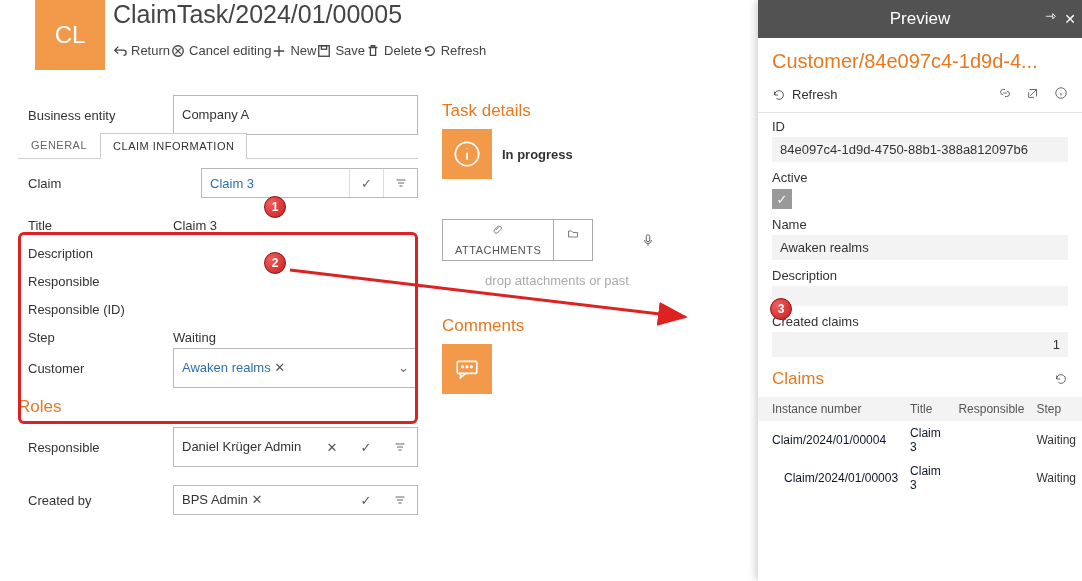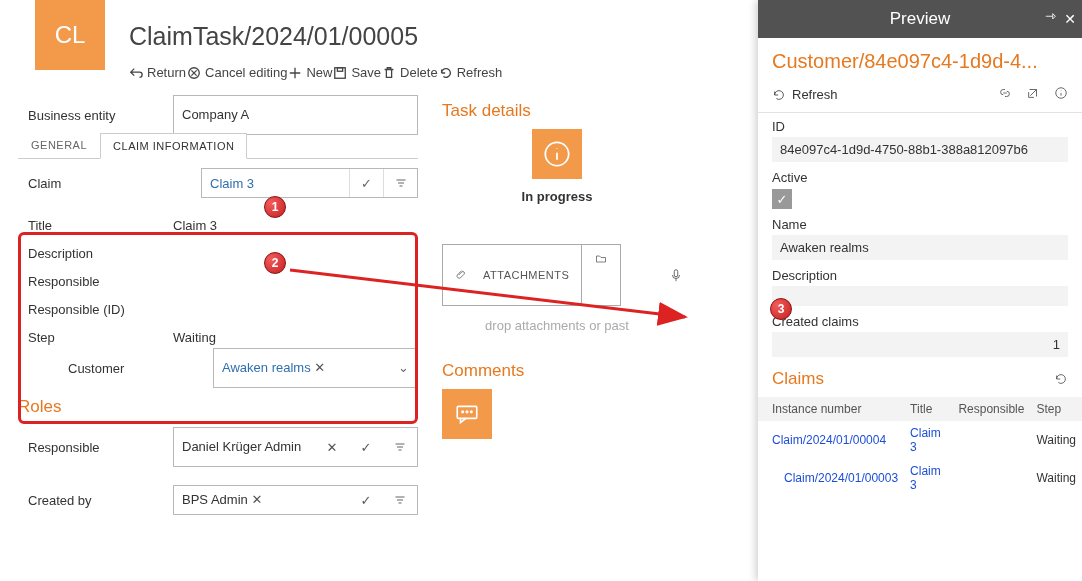--- a/index.html
+++ b/index.html
@@ -1,20 +1,20 @@
 <!DOCTYPE html>
 <html><head>
 <meta charset="utf-8">
 <style>
   * { box-sizing: border-box; margin: 0; padding: 0; font-family: "Segoe UI", Arial, sans-serif; }
   body { background: #fff; width: 1082px; height: 581px; overflow: hidden; position: relative; font-size: 13px; color: #333; }
   
   .header-row { display: flex; align-items: flex-start; height: 75px; }
   .avatar-badge { width: 70px; height: 70px; background: #f2994a; color: #fff; font-size: 24px; display:flex; align-items:center; justify-content:center; margin: 0 0 0 35px; }
-  .header-main { margin-left: 24px; padding-top: 22px; }
+  .header-main { margin-left: 8px; padding-top: 0; }
   .page-title { font-size: 25px; font-weight: 300; color: #444; }
   .toolbar { display: flex; gap: 1px; margin-top: 14px; color: #444; }
   .toolbar-item { display: flex; align-items: center; gap: 4px; cursor: pointer; font-size: 13px; }
   .toolbar-item svg { width: 14px; height: 14px; stroke: #444; fill: none; stroke-width: 1.5; }
   
   .main-grid { display: flex; margin-left: 18px; margin-top: 26px; gap: 24px; }
   .left-col { width: 400px; }
   .right-col { width: 230px; }
   .field-row { display: flex; align-items: center; height: 28px; margin-bottom: 0px; }
   .field-label { width: 155px; color: #333; padding-left: 10px; }
@@ -28,26 +28,26 @@
   .tab.active { border: 1px solid #ccc; border-bottom-color: #fff; color: #333; background:#fff; position:relative; top:1px; }
   .section-heading { color: #e6791f; font-size: 17px; font-weight: 400; margin-top: 12px; margin-bottom: 8px; }
   
   .claim-control { display:flex; border:1px solid #b8b8b8; height:30px; align-items:center; }
   .claim-control .label { flex:1; padding:0 8px; color:#2f6fb0; }
   .claim-control .act { width:34px; display:flex; align-items:center; justify-content:center; border-left:1px solid #ddd; height:100%; cursor:pointer; color:#666; }
   .anno { position:absolute; width:22px; height:22px; border-radius:50%; background: radial-gradient(circle at 30% 30%, #f25c5c, #c62020); color:#fff; display:flex; align-items:center; justify-content:center; font-size:12px; border:1px solid #8a1010; font-weight:600; }
   .red-box { position:absolute; border:3px solid #d22; border-radius:6px; }
   .red-arrow { position:absolute; }
   
-  .task-badge { display:flex; gap:10px; align-items:center;flex-direction:column; }
+  .task-badge { display:flex; gap:10px; align-items:center; }
   .info-sq { width:50px; height:50px; background:#f2994a; display:flex; align-items:center; justify-content:center; }
   .info-sq svg { stroke:#fff; fill:none; }
   .status-text { font-weight:600; font-size:13px; }
   .attach-row { display:flex; margin-top:40px; }
-  .attach-btn { border:1px solid #aaa; padding:24px 12px; display:flex; align-items:center; gap:16px; font-size:11px; letter-spacing:0.5px; color:#555; }
+  .attach-btn { border:1px solid #aaa; padding:4px 12px; display:flex; align-items:center; gap:8px; font-size:11px; letter-spacing:0.5px; color:#555;flex-direction:column; }
   .folder-btn { border:1px solid #aaa; border-left:none; padding:8px 12px; color:#555; }
   .mic-ic { margin-left: 48px; display:flex; align-items:center; color:#666; }
   .drop-hint { color:#aaa; text-align:center; margin-top:12px; font-size:13px; }
   .comment-sq { width:50px; height:50px; background:#f2994a; display:flex; align-items:center; justify-content:center; margin-top:8px; }
   
   .people-control { display:flex; border:1px solid #b8b8b8; height:40px; align-items:center; }
   .people-control.single { height:30px; }
   .people-control .name { flex:1; padding:0 8px; font-size:13px; line-height:1.2; }
   .people-control .ic { width:34px; display:flex; align-items:center; justify-content:center; height:100%; color:#555; cursor:pointer; }
   
@@ -63,21 +63,21 @@
   .p-field { padding: 6px 14px 2px; }
   .p-field .lbl { font-size:13px; color:#333; }
   .p-field .val { background:#f3f3f3; padding:5px 8px; margin-top:3px; font-size:13px; }
   .p-check { width:20px; height:20px; background:#999; display:flex; align-items:center; justify-content:center; color:#fff; margin-top:4px; }
   .claims-header { display:flex; justify-content:space-between; align-items:flex-end; padding:10px 14px 4px; }
   .claims-header h3 { color:#e6791f; font-size:17px; font-weight:400; }
   .claims-header .reload { cursor:pointer; color:#555; }
   .claims-tbl { width:100%; border-collapse:collapse; margin-top:4px; }
   .claims-tbl th { text-align:left; font-weight:400; color:#555; padding:5px 6px; font-size:12px; background:#f3f3f3; }
   .claims-tbl td { padding:5px 6px; font-size:12px; color:#333; }
-  .claims-tbl td.link { color:#1d4ed8; cursor:pointer; }
+  .claims-tbl td.link { color:#0f172a; cursor:pointer; }
   .count-right { text-align:right; }
   svg { overflow:visible; }
 </style>
 </head>
 <body>
 
 <div class="header-row">
   <div class="avatar-badge">CL</div>
   <div class="header-main">
     <div class="page-title">ClaimTask/2024/01/00005</div>
@@ -164,21 +164,21 @@
       <div class="field-row">
         <div class="field-label">Responsible</div>
       </div>
       <div class="field-row">
         <div class="field-label">Responsible (ID)</div>
       </div>
       <div class="field-row">
         <div class="field-label">Step</div>
         <div class="field-value">Waiting</div>
       </div>
-      <div class="field-row" style="height:34px;padding-left:40px;">
+      <div class="field-row" style="height:34px;">
         <div class="field-label">Customer</div>
         <div class="field-value">
           <div class="field-input">
             <span><span class="link">Awaken realms</span> <span class="clear-x">✕</span></span>
             <span style="color:#666;">⌄</span>
           </div>
         </div>
       </div>
     </div>
 

